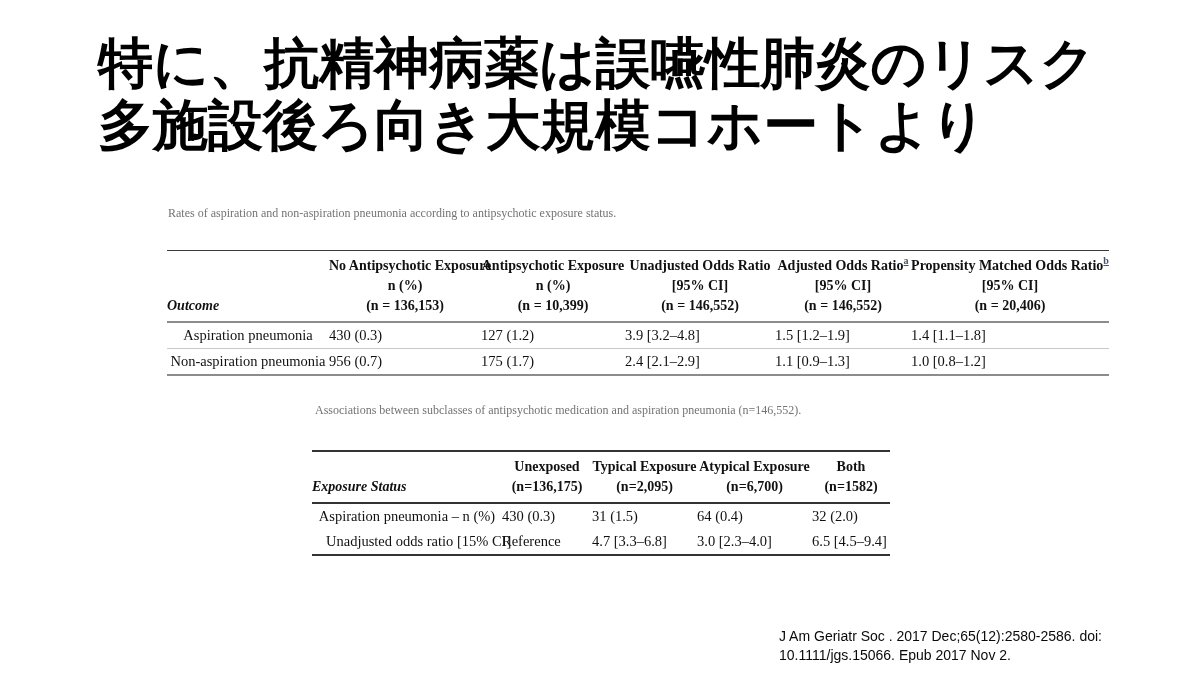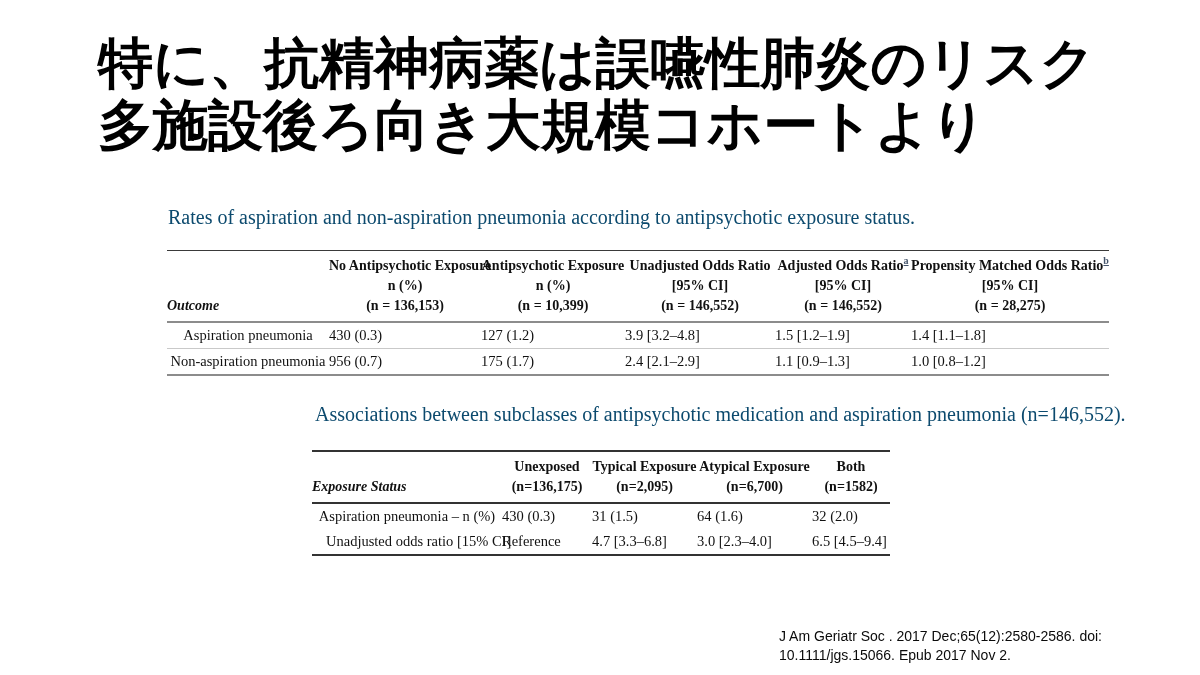--- a/index.html
+++ b/index.html
@@ -21,22 +21,22 @@
     font-weight: 700;
     font-size: 55px;
     line-height: 62px;
     letter-spacing: 0px;
     color: #000;
     white-space: nowrap;
   }
   .caption {
     position: absolute;
     font-family: "Liberation Serif", serif;
-    font-size: 20px;
-    color: #0c4a6e;
+    font-size: 12px;
+    color: #737373;
     white-space: nowrap;
   }
   .caption1 { left: 156px; top: 206px; }
   .caption2 { left: 303px; top: 403px; }
 
   .tbl-wrap1 { position: absolute; left: 155px; top: 250px; width: 942px; }
   .tbl-wrap2 { position: absolute; left: 300px; top: 450px; width: 578px; }
 
   table.datatable {
     width: 100%;
@@ -140,21 +140,21 @@
               <span>Adjusted Odds Ratio</span><sup class="fnref">a</sup>
             </div>
             <div class="hline">[95% CI]</div>
             <div class="hline">(n = 146,552)</div>
           </th>
           <th>
             <div class="hline">
               <span>Propensity Matched Odds Ratio</span><sup class="fnref">b</sup>
             </div>
             <div class="hline">[95% CI]</div>
-            <div class="hline">(n = 28,275)</div>
+            <div class="hline">(n = 20,406)</div>
           </th>
         </tr>
       </thead>
       <tbody>
         <tr class="sep">
           <td class="rowlabel">Aspiration pneumonia</td>
           <td>430 (0.3)</td>
           <td>127 (1.2)</td>
           <td>3.9 [3.2–4.8]</td>
           <td>1.5 [1.2–1.9]</td>
@@ -204,21 +204,21 @@
             <div class="hline">Both</div>
             <div class="hline">(n=1582)</div>
           </th>
         </tr>
       </thead>
       <tbody>
         <tr>
           <td class="rowlabel">Aspiration pneumonia – n (%)</td>
           <td>430 (0.3)</td>
           <td>31 (1.5)</td>
-          <td>64 (1.6)</td>
+          <td>64 (0.4)</td>
           <td>32 (2.0)</td>
         </tr>
         <tr>
           <td class="rowlabel indent">Unadjusted odds ratio [15% CI]</td>
           <td>Reference</td>
           <td>4.7 [3.3–6.8]</td>
           <td>3.0 [2.3–4.0]</td>
           <td>6.5 [4.5–9.4]</td>
         </tr>
       </tbody>

